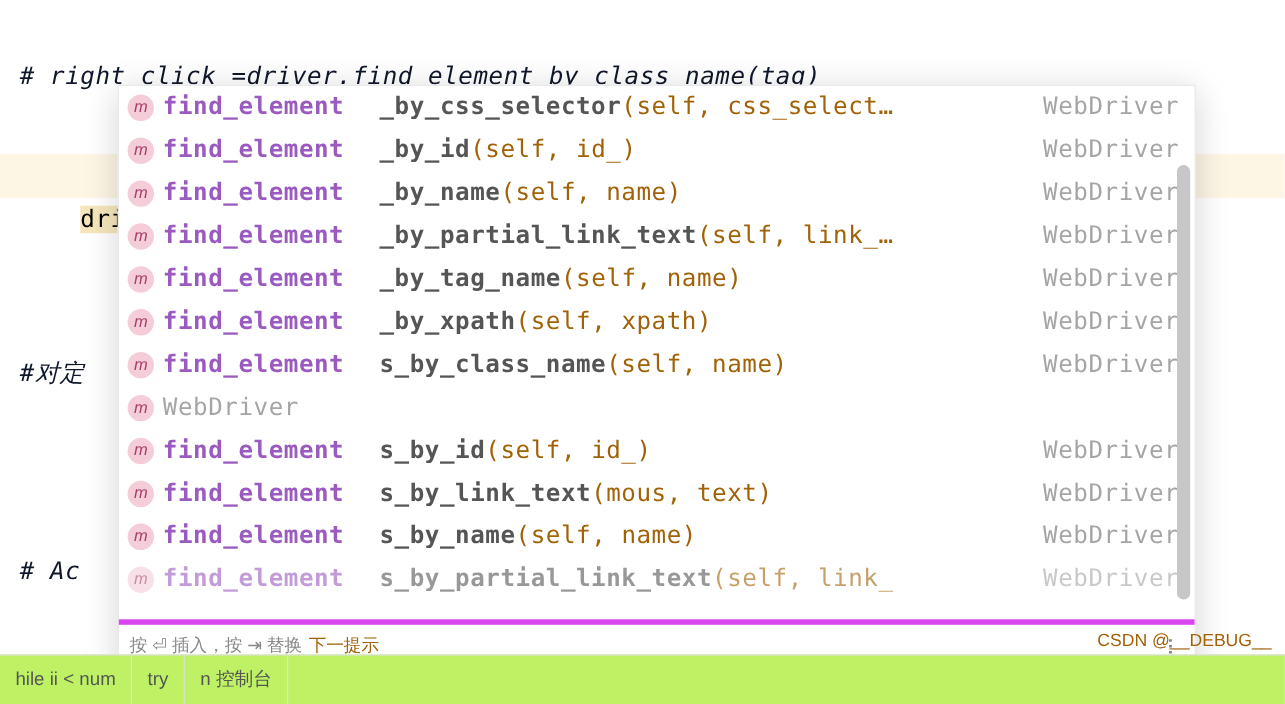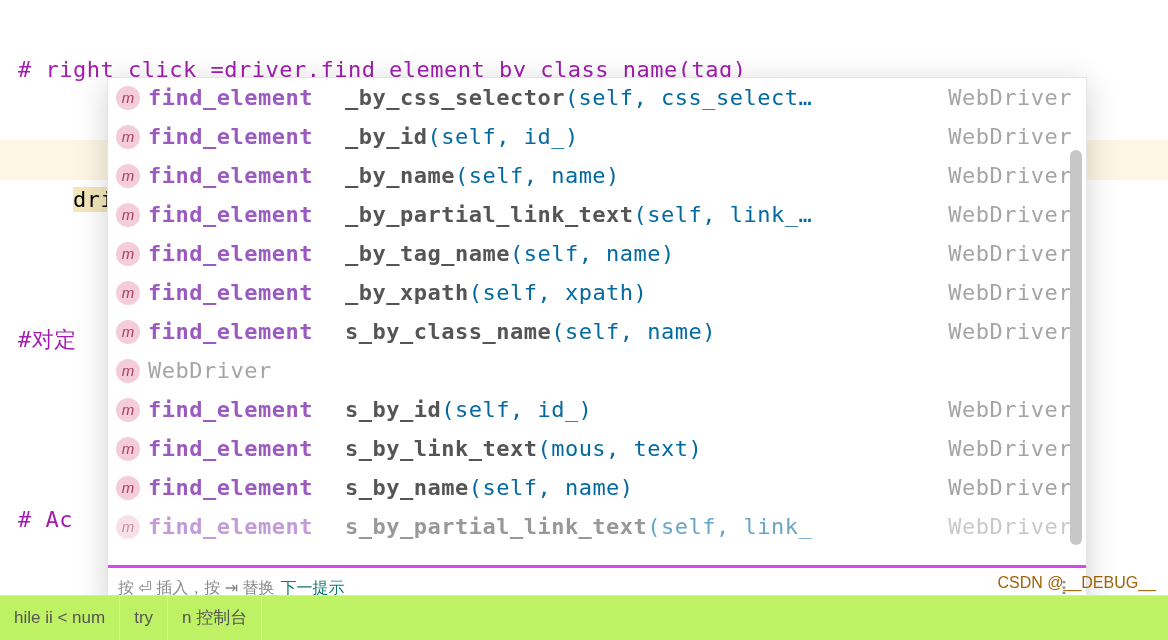--- a/index.html
+++ b/index.html
@@ -1,33 +1,33 @@
 <!DOCTYPE html>
 <html><head>
 <meta charset="utf-8">
 <style>
 html,body{margin:0;padding:0;width:1168px;height:640px;overflow:hidden;background:#fff;font-family:"SF Mono","Consolas","Menlo",monospace;font-size:22px;letter-spacing:0.5px;}
 .code-area{position:relative;white-space:pre;color:#000;}
 .code-line{height:40px;line-height:40px;padding-left:18px;}
-.comment{color:#a21caf;}
+.comment{color:#0f172a;font-style:italic;}
 .current-line{background:#fdf6e5;}
 .sel{background:#e3e0f6;}
 .sel-first{background:#f5e6bb;}
 .squiggle{display:inline-block;vertical-align:bottom;color:#f33;font-size:15px;line-height:8px;position:relative;top:3px;}
 .popup{position:absolute;left:107px;top:77px;width:978px;height:530px;background:#fff;box-shadow:0 6px 30px rgba(0,0,0,0.18);border:1px solid #e5e5e5;display:flex;flex-direction:column;}
 .popup-list{flex:1;overflow:hidden;position:relative;}
 .item{height:39px;line-height:39px;display:flex;align-items:center;padding:0 6px 0 8px;color:#808080;}
 .m-icon{width:24px;height:24px;border-radius:50%;background:#f5cdd9;color:#a43f69;font-size:15px;font-family:sans-serif;text-align:center;line-height:24px;margin-right:8px;flex:none;font-style:italic;letter-spacing:0;}
 .sig{flex:1;overflow:hidden;text-overflow:ellipsis;white-space:nowrap;}
 .match{color:#9a5abf;font-weight:600;}
 .rest{color:#555;font-weight:600;margin-left:32px;}
-.params{color:#0369a1;}
+.params{color:#a16207;}
 .cls{color:#a5a5a5;padding-right:8px;}
-.popup-footer{height:40px;line-height:40px;border-top:3px solid #d946ef;padding:0 10px;display:flex;align-items:center;color:#888;font-family:-apple-system,"Segoe UI",sans-serif;font-size:16px;letter-spacing:0;}
-.popup-footer .link{color:#0f766e;padding-left:6px;cursor:pointer;}
+.popup-footer{height:40px;line-height:40px;border-top:5px solid #d946ef;padding:0 10px;display:flex;align-items:center;color:#888;font-family:-apple-system,"Segoe UI",sans-serif;font-size:16px;letter-spacing:0;}
+.popup-footer .link{color:#a16207;padding-left:6px;cursor:pointer;font-family:Liberation Mono, monospace;}
 .popup-footer .dots{margin-left:auto;color:#888;padding:0 4px;letter-spacing:1px;font-weight:bold;rotate:90deg;}
 .scrollbar-track{position:absolute;right:2px;top:2px;width:14px;height:466px;}
 .scrollbar-thumb{position:absolute;right:2px;top:70px;width:12px;height:395px;background:#c7c7c7;border-radius:6px;}
 .faded-row{opacity:0.6;}
 .bottom-tabs{position:absolute;left:0;bottom:0;height:44px;background:#bef264;border-top:1px solid #ddd;display:flex;align-items:center;font-family:-apple-system,"Segoe UI",sans-serif;font-size:17px;color:#555;width:1168px;letter-spacing:0;}
 .tab{padding:0 14px;height:44px;line-height:44px;border-right:1px solid #e0e0e0;}
 .watermark{position:absolute;right:12px;bottom:48px;color:#a16207;font-family:-apple-system,"Segoe UI",sans-serif;font-size:16px;letter-spacing:0;}
 </style>
 </head>
 <body>

